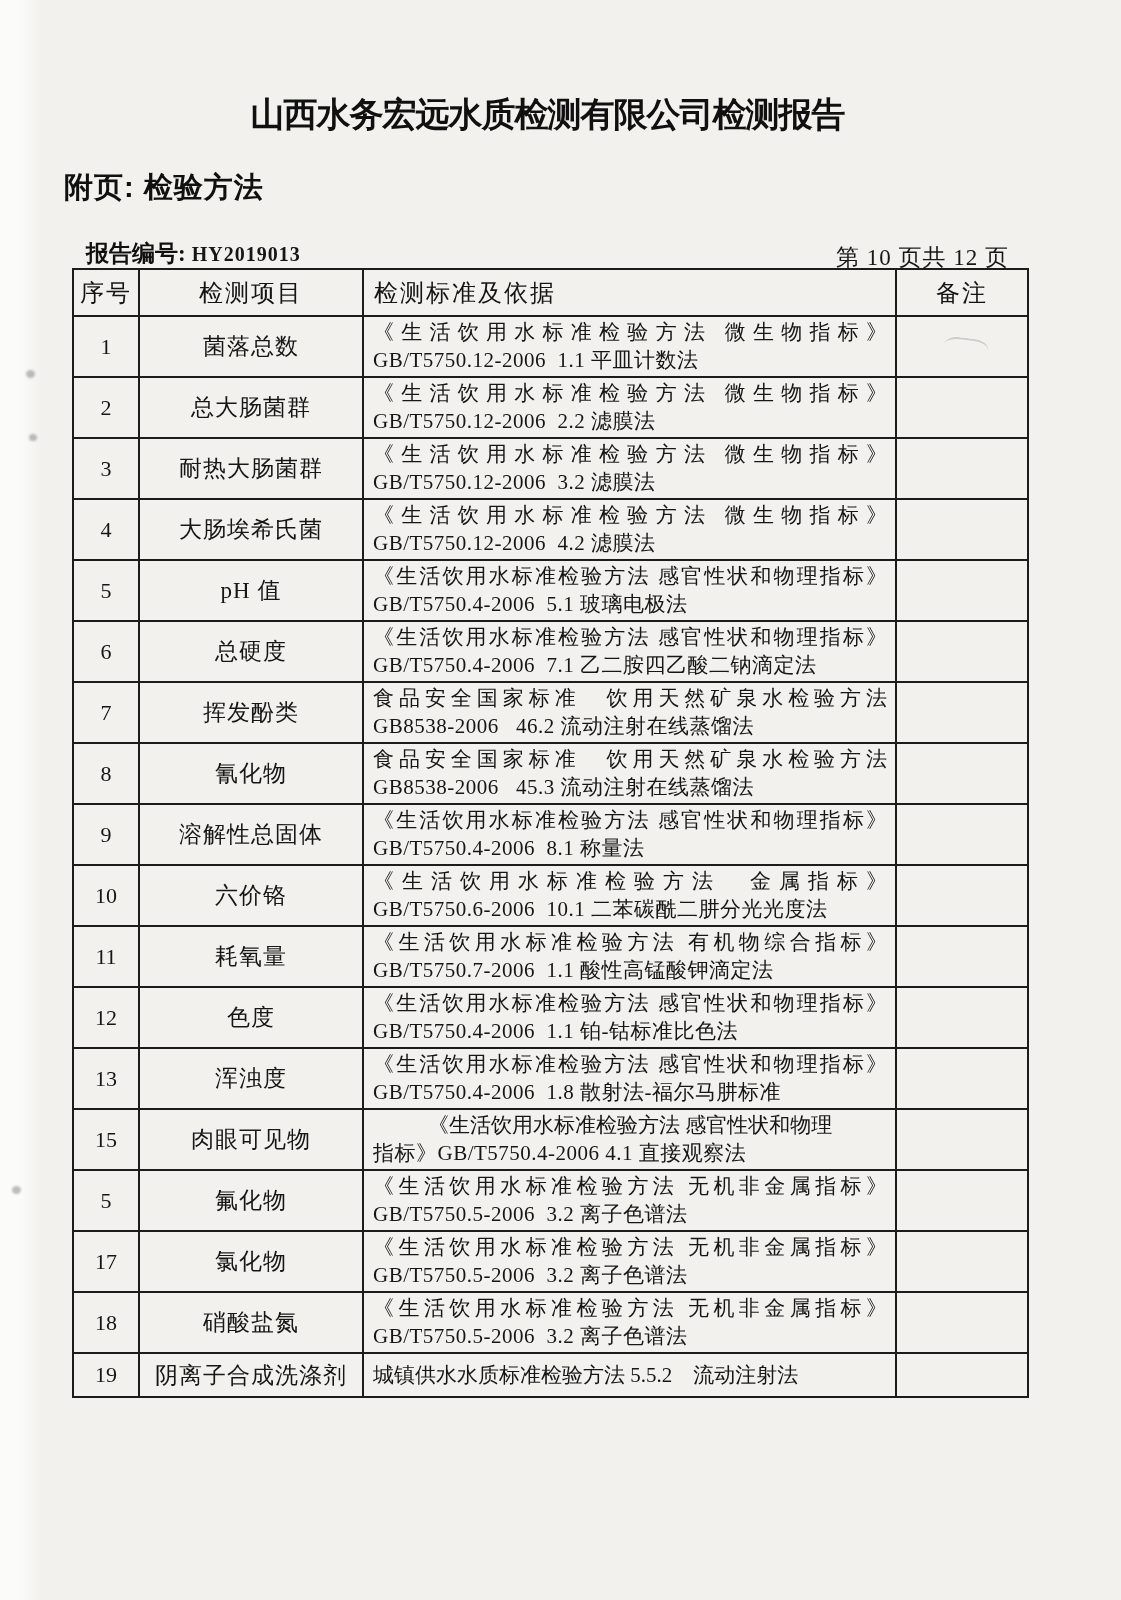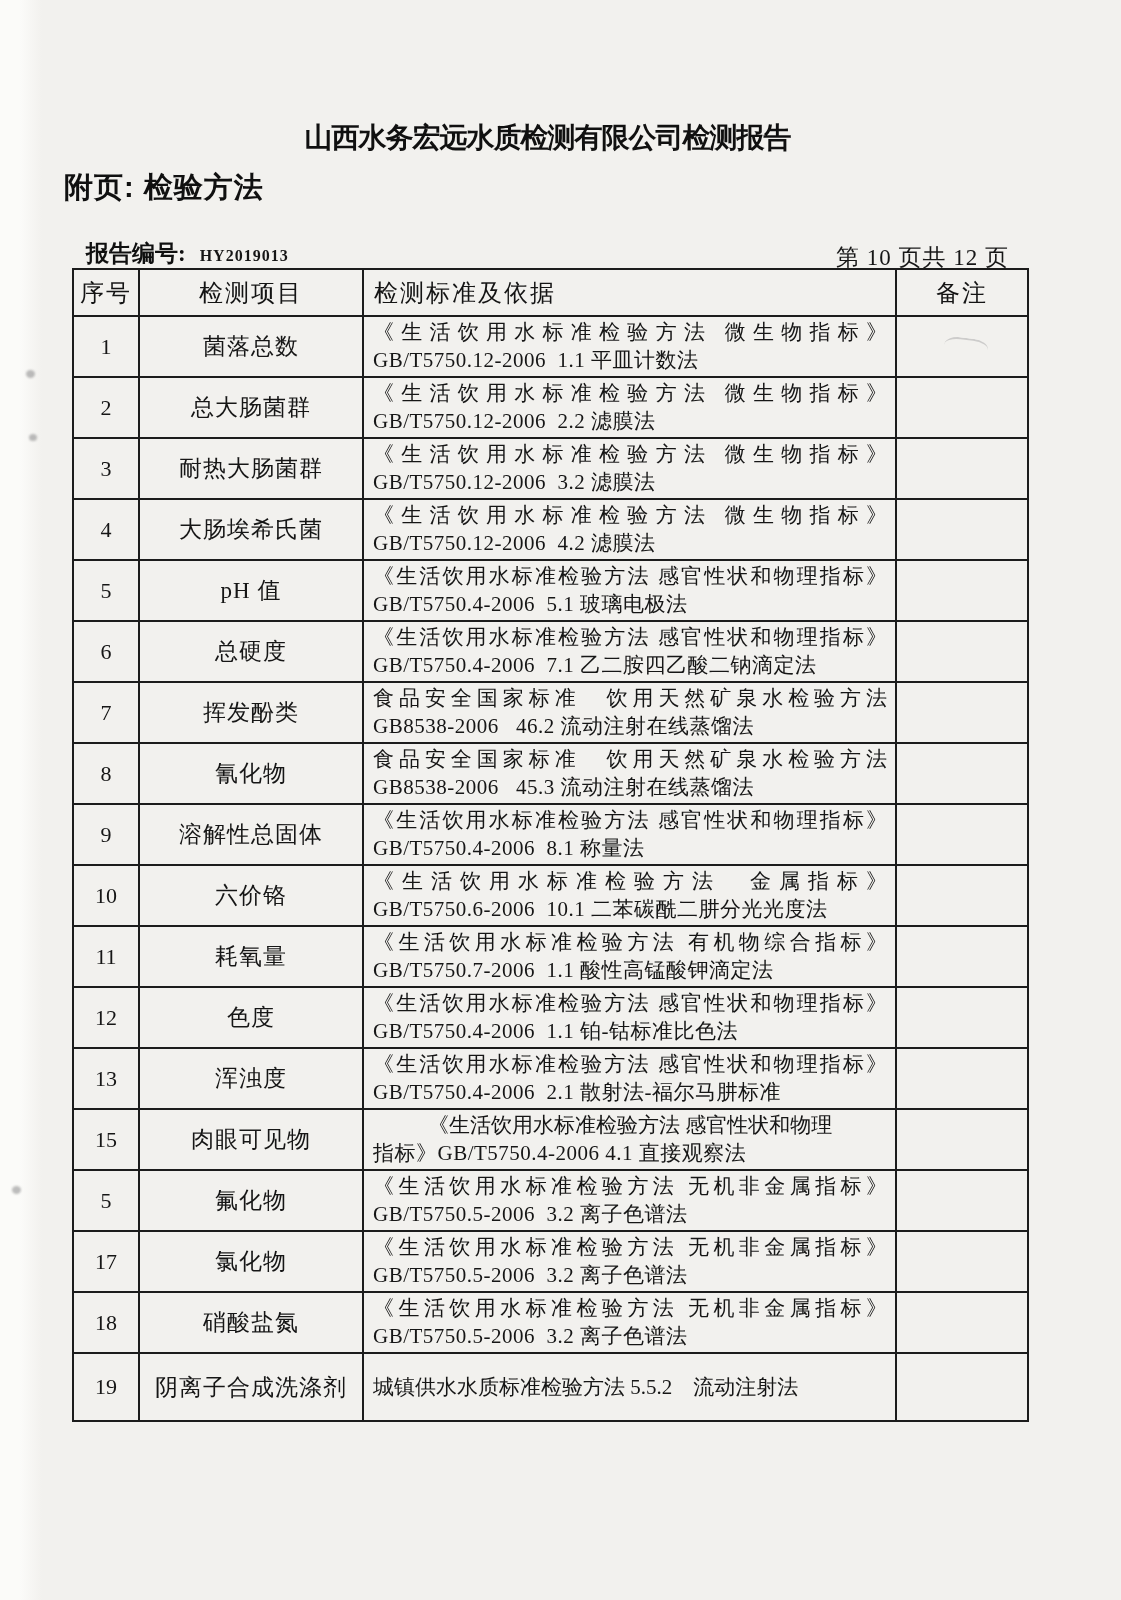--- a/index.html
+++ b/index.html
@@ -6,59 +6,59 @@
   .sheet{
     position:relative;
     width:1121px;height:1600px;
     background:linear-gradient(90deg,#fbfbf9 0px,#fbfbf9 20px,#f2f1ee 42px,#f2f1ee 100%);
     overflow:hidden;
     color:#161616;
     font-family:"Liberation Serif","DejaVu Serif",serif;
   }
   
   .title{
-    position:absolute;top:119px;left:60px;width:975px;
+    position:absolute;top:92px;left:60px;width:975px;
     text-align:center;
     font-family:"Liberation Sans","DejaVu Sans",sans-serif;
-    font-weight:700;font-size:28px;letter-spacing:-1px;
+    font-weight:700;font-size:34px;letter-spacing:-1px;
     color:#101010;
   }
   .subtitle{
     position:absolute;top:168px;left:64px;
     font-family:"Liberation Sans","DejaVu Sans",sans-serif;
     font-weight:700;font-size:29px;letter-spacing:1px;
     color:#101010;
   }
   .report-line{position:absolute;top:238px;left:86px;font-size:24px;}
   .report-label{
     font-family:Liberation Serif, serif;
     font-weight:700;font-size:23px;color:#101010;
   }
   .report-no{
     font-family:"Liberation Serif","DejaVu Serif",serif;
-    font-weight:600;font-size:16px;margin-left:8px;letter-spacing:1px;
+    font-weight:600;font-size:20px;margin-left:0;letter-spacing:1px;
   }
   .page-info{
     position:absolute;top:242px;right:112px;
     font-size:23px;font-weight:500;letter-spacing:1px;
   }
   
   table.methods{
     position:absolute;left:72px;top:268px;
     width:955px;border-collapse:collapse;table-layout:fixed;padding-left:25px;
   }
   .c-no{width:66px}.c-item{width:224px}.c-method{width:533px}.c-remark{width:132px}
   .methods th,.methods td{
     border:2px solid #1c1c1c;
     overflow:hidden;
     vertical-align:middle;
   }
   .methods thead tr{height:47px;}
   .methods tbody tr{height:61px;}
-  .methods tbody tr.single{height:68px;}
+  .methods tbody tr.single{height:44px;}
   .methods th{
     font-weight:500;font-size:24px;text-align:center;
     letter-spacing:2px;color:#141414;
   }
   .methods th.h-method{text-align:left;padding-left:10px;}
   td.no{text-align:center;font-size:22px;}
   td.item{text-align:center;font-size:23px;letter-spacing:1px;}
   td.method{padding:1px 8px 2px 9px;font-size:21px;line-height:28px;font-weight:500;}
   td.method .l1{display:block;}
   td.method .l1.justify{text-align:justify;text-align-last:justify;}
@@ -215,21 +215,21 @@
             <span class="l1 justify">《生活饮用水标准检验方法 感官性状和物理指标》</span>
             <span class="l2">GB/T5750.4-2006  1.1 铂-钴标准比色法</span>
           </td>
           <td class="remark"></td>
         </tr>
         <tr>
           <td class="no">13</td>
           <td class="item">浑浊度</td>
           <td class="method">
             <span class="l1 justify">《生活饮用水标准检验方法 感官性状和物理指标》</span>
-            <span class="l2">GB/T5750.4-2006  2.1 散射法-福尔马肼标准</span>
+            <span class="l2">GB/T5750.4-2006  1.8 散射法-福尔马肼标准</span>
           </td>
           <td class="remark"></td>
         </tr>
         <tr>
           <td class="no">15</td>
           <td class="item">肉眼可见物</td>
           <td class="method">
             <span class="l1 center">《生活饮用水标准检验方法 感官性状和物理</span>
             <span class="l2">指标》GB/T5750.4-2006 4.1 直接观察法</span>
           </td>

